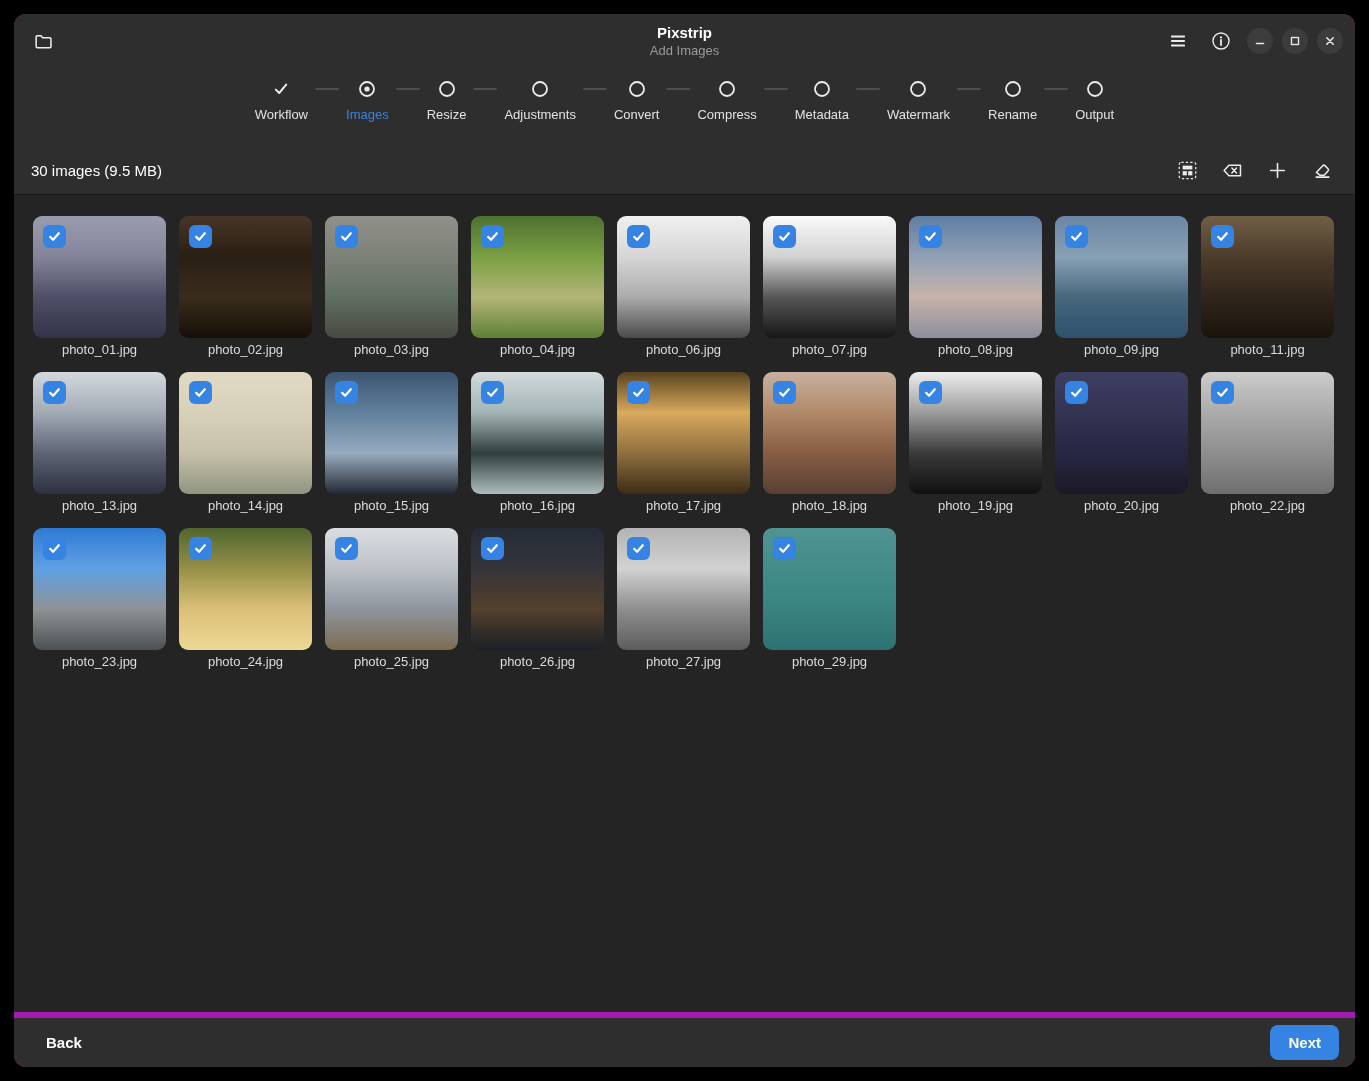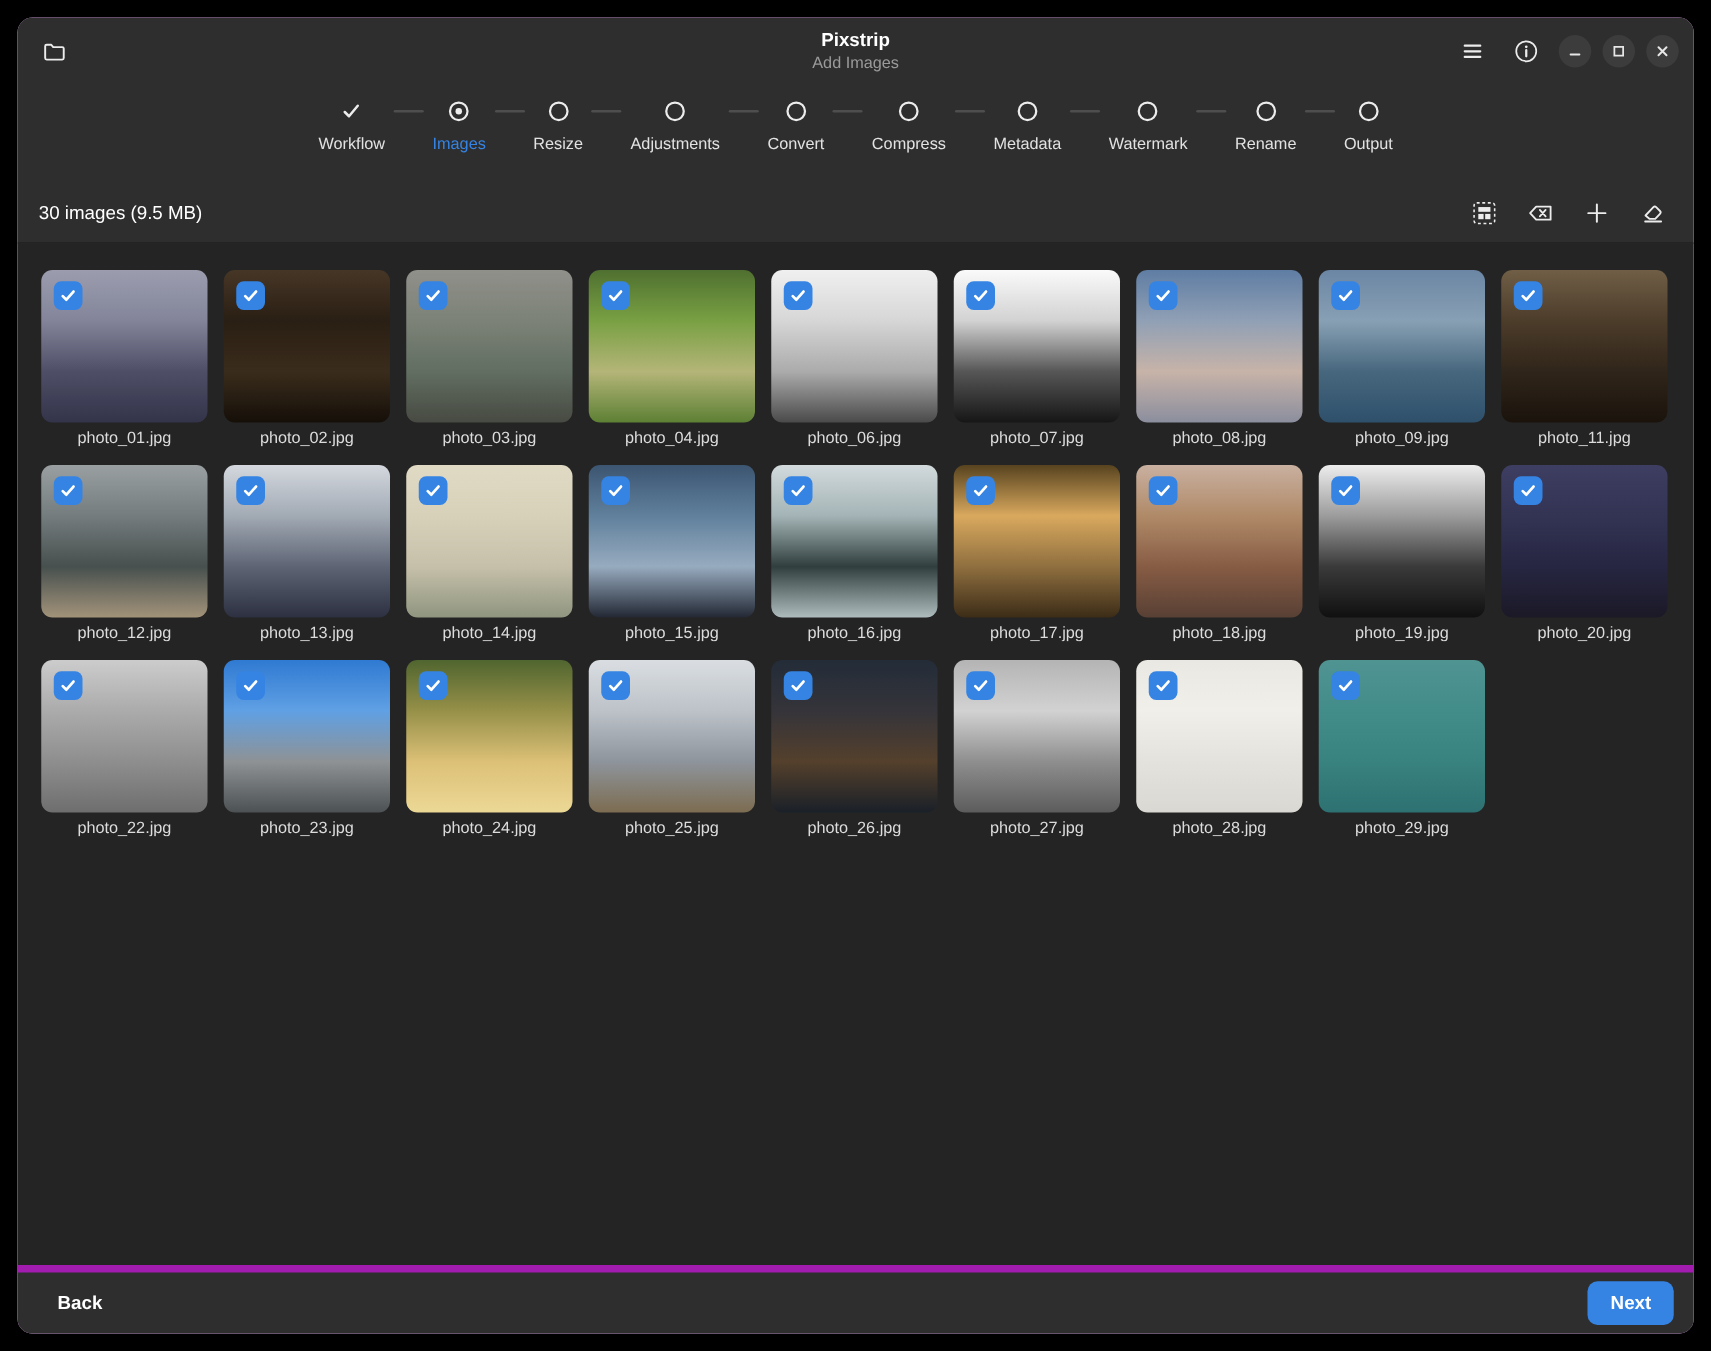--- a/index.html
+++ b/index.html
@@ -1,17 +1,17 @@
 <!DOCTYPE html>
 <html><head>
 <meta charset="utf-8">
 <style>
   html,body{margin:0;padding:0;background:#000;width:1369px;height:1081px;overflow:hidden;
     font-family:"Liberation Sans","DejaVu Sans",sans-serif;}
-  .window{position:absolute;left:14px;top:14px;width:1341px;height:1053px;background:#f0abfc;
+  .window{position:absolute;left:14px;top:14px;width:1341px;height:1053px;background:#b91c1c;
     border-radius:12px;overflow:hidden;display:flex;flex-direction:column;
     box-shadow:inset 0 0 0 1px rgba(255,255,255,0.07);}
   
   .header{background:#2e2e2e;border-bottom:1px solid #191919;flex:0 0 auto;}
   .titlebar{height:54px;display:flex;align-items:center;padding:0 12px;position:relative;}
   .icon-btn{width:34px;height:34px;border:none;background:transparent;border-radius:8px;
     display:flex;align-items:center;justify-content:center;color:#ececec;cursor:pointer;padding:0;}
   .title-block{position:absolute;left:50%;top:50%;transform:translate(-50%,-50%);text-align:center;line-height:1.25;}
   .title{font-size:15px;font-weight:bold;color:#ffffff;}
   .subtitle{font-size:13px;color:#9a9a9a;}
@@ -357,30 +357,20 @@
           <div class="thumb" style="background: linear-gradient(rgb(112, 94, 70), rgb(76, 60, 42), rgb(48, 37, 26), rgb(26, 19, 12));">
             <div class="checkbox" style="background: rgb(53, 132, 228);">
               <svg width="15" height="15" viewBox="0 0 16 16">
                 <path d="M3.4 8.4l3.1 3.1 6.1-7" fill="none" stroke="#ffffff" stroke-width="2.3" stroke-linecap="round" stroke-linejoin="round"></path>
               </svg>
             </div>
           </div>
           <div class="caption">photo_11.jpg</div>
         </div>
         <div class="photo-item">
-          <div class="thumb" style="background: linear-gradient(rgb(154, 160, 162), rgb(116, 124, 126), rgb(71, 80, 78), rgb(162, 147, 122));">
-            <div class="checkbox" style="background: rgb(53, 132, 228);">
-              <svg width="15" height="15" viewBox="0 0 16 16">
-                <path d="M3.4 8.4l3.1 3.1 6.1-7" fill="none" stroke="#ffffff" stroke-width="2.3" stroke-linecap="round" stroke-linejoin="round"></path>
-              </svg>
-            </div>
-          </div>
-          <div class="caption">photo_12.jpg</div>
-        </div>
-        <div class="photo-item">
           <div class="thumb" style="background: linear-gradient(rgb(212, 216, 222), rgb(162, 170, 180), rgb(94, 100, 116), rgb(44, 48, 64));">
             <div class="checkbox" style="background: rgb(53, 132, 228);">
               <svg width="15" height="15" viewBox="0 0 16 16">
                 <path d="M3.4 8.4l3.1 3.1 6.1-7" fill="none" stroke="#ffffff" stroke-width="2.3" stroke-linecap="round" stroke-linejoin="round"></path>
               </svg>
             </div>
           </div>
           <div class="caption">photo_13.jpg</div>
         </div>
         <div class="photo-item">
@@ -505,30 +495,20 @@
         </div>
         <div class="photo-item">
           <div class="thumb" style="background: linear-gradient(rgb(180, 180, 180), rgb(210, 210, 210), rgb(142, 142, 142), rgb(92, 92, 92));">
             <div class="checkbox" style="background: rgb(53, 132, 228);">
               <svg width="15" height="15" viewBox="0 0 16 16">
                 <path d="M3.4 8.4l3.1 3.1 6.1-7" fill="none" stroke="#ffffff" stroke-width="2.3" stroke-linecap="round" stroke-linejoin="round"></path>
               </svg>
             </div>
           </div>
           <div class="caption">photo_27.jpg</div>
-        </div>
-        <div class="photo-item">
-          <div class="thumb" style="background: linear-gradient(rgb(234, 232, 226), rgb(241, 239, 233), rgb(228, 226, 220), rgb(218, 216, 210));">
-            <div class="checkbox" style="background: rgb(53, 132, 228);">
-              <svg width="15" height="15" viewBox="0 0 16 16">
-                <path d="M3.4 8.4l3.1 3.1 6.1-7" fill="none" stroke="#ffffff" stroke-width="2.3" stroke-linecap="round" stroke-linejoin="round"></path>
-              </svg>
-            </div>
-          </div>
-          <div class="caption">photo_28.jpg</div>
         </div>
         <div class="photo-item">
           <div class="thumb" style="background: linear-gradient(rgb(80, 148, 146), rgb(66, 140, 138), rgb(56, 130, 127), rgb(46, 113, 114));">
             <div class="checkbox" style="background: rgb(53, 132, 228);">
               <svg width="15" height="15" viewBox="0 0 16 16">
                 <path d="M3.4 8.4l3.1 3.1 6.1-7" fill="none" stroke="#ffffff" stroke-width="2.3" stroke-linecap="round" stroke-linejoin="round"></path>
               </svg>
             </div>
           </div>
           <div class="caption">photo_29.jpg</div>

